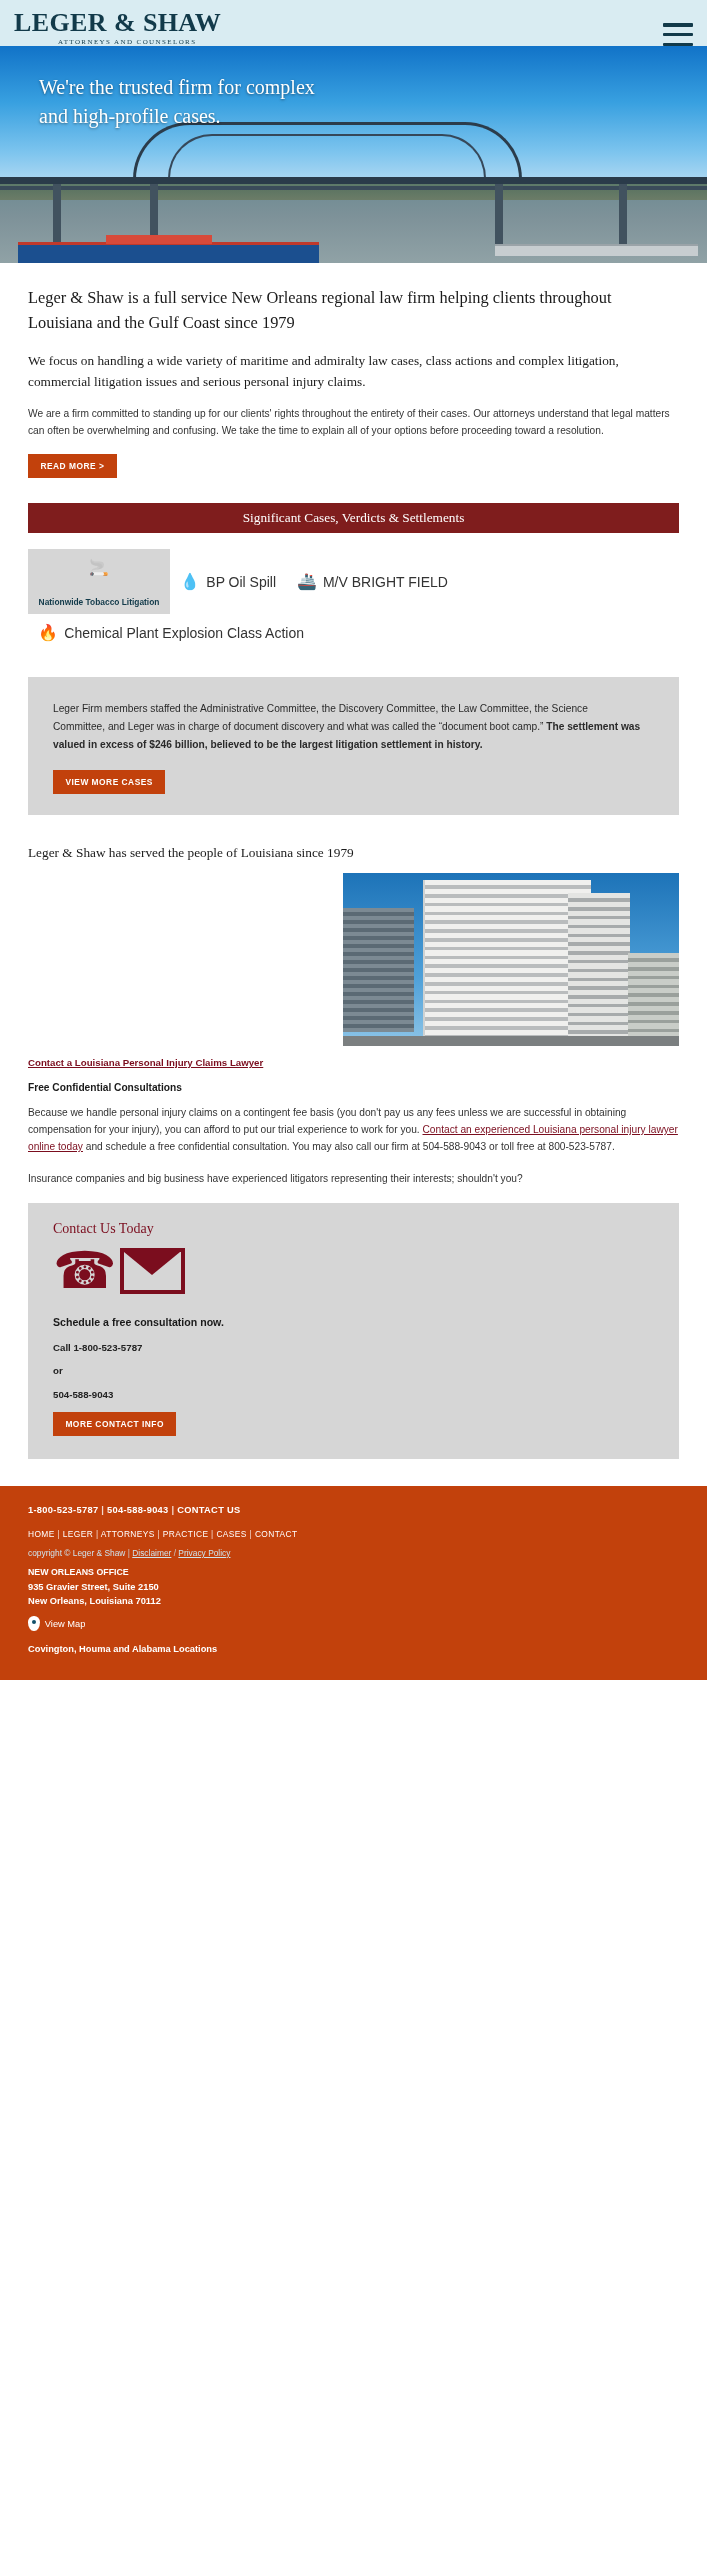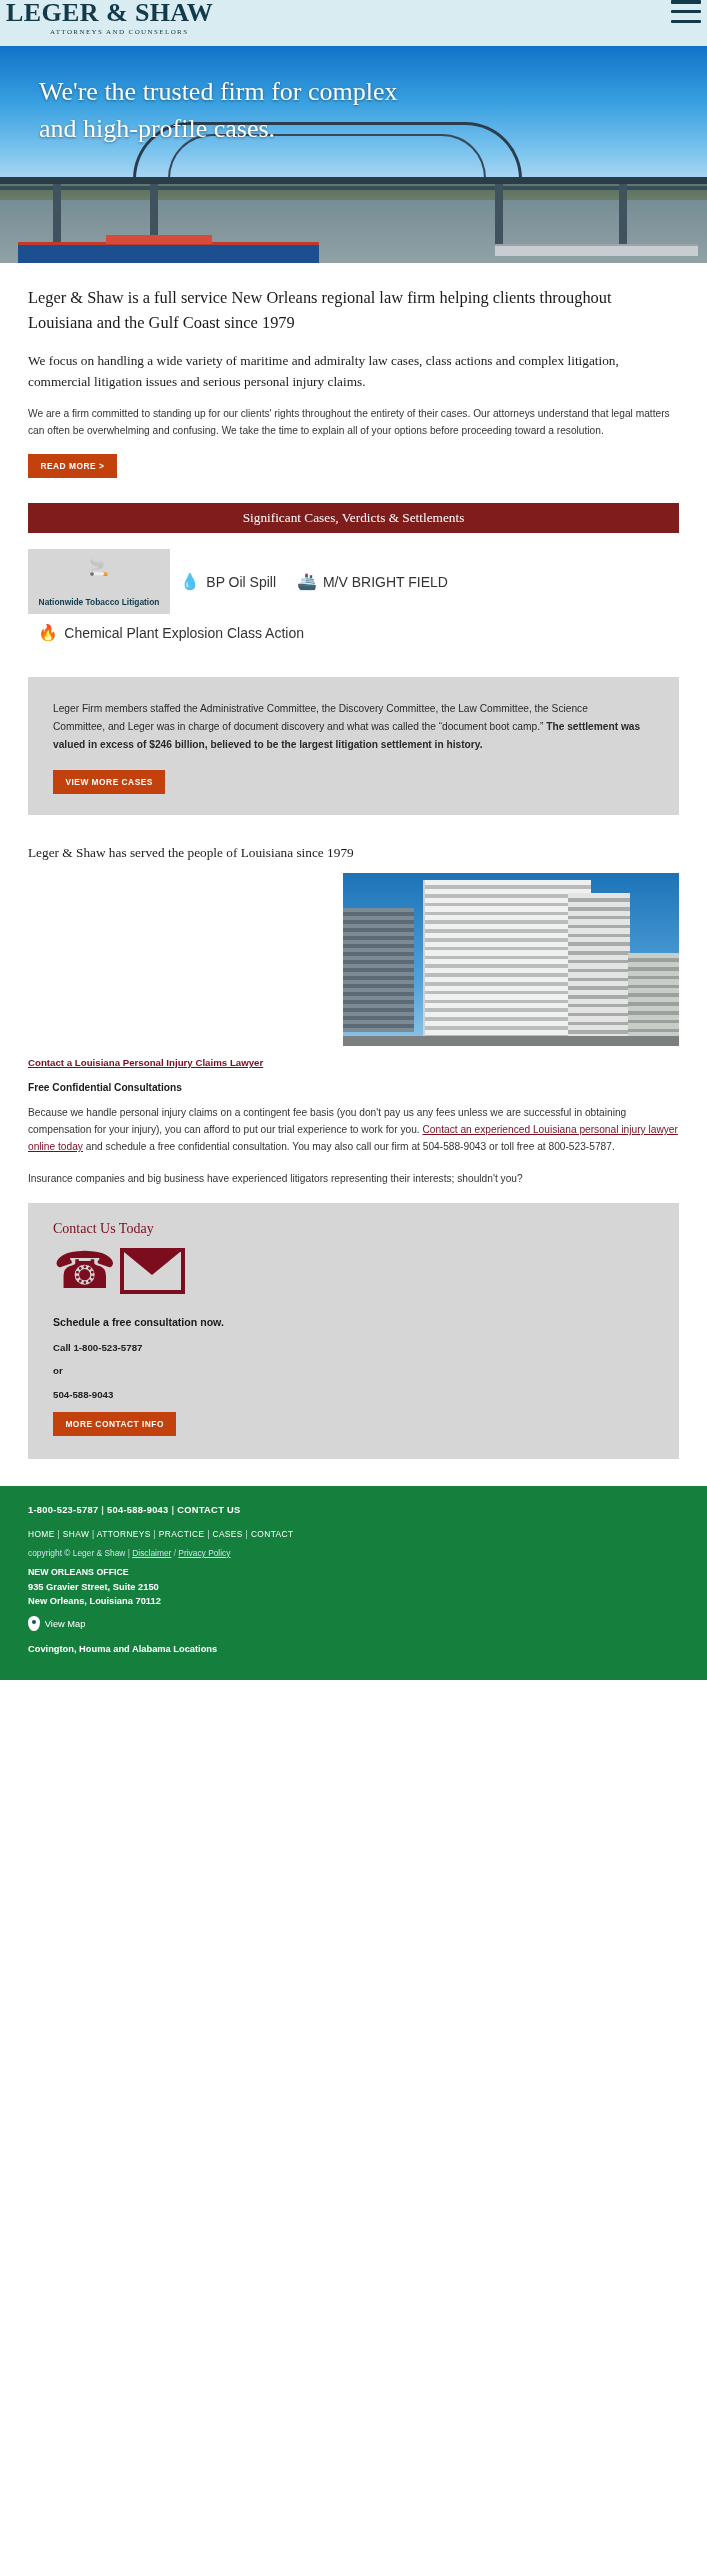--- a/index.html
+++ b/index.html
@@ -9,23 +9,23 @@
     font-family: "Liberation Sans", sans-serif;
     background: #ffffff;
     color: #333333;
   }
 
   
   .site-header {
     height: 46px;
     background: #d9ecf2;
     display: flex;
-    align-items: flex-start;
+    align-items: flex-end;
     justify-content: space-between;
-    padding: 0 6px;
+    padding: 0 14px;
   }
   .logo {
     display: flex;
     flex-direction: column;
     line-height: 1;
   }
   .logo-main {
     font-family: "Liberation Serif", serif;
     font-size: 26px;
     font-weight: bold;
@@ -140,21 +140,21 @@
     width: 203px;
     height: 12.4px;
     background: #c7cdd0;
     border-top: 2.7px solid #9aa3a8;
   }
   .hero-text {
     position: absolute;
     left: 39px;
     top: 26.5px;
     font-family: "Liberation Serif", serif;
-    font-size: 26px;
+    font-size: 20px;
     line-height: 1.45;
     color: #ffffff;
     text-shadow: 0 0.9px 2.7px rgba(0,0,0,0.45);
     z-index: 5;
   }
 
   
   .content {
     padding: 23px 28px 0 28px;
   }
@@ -372,21 +372,21 @@
   .contact-box .cor {
     font-size: 9.7px;
     color: #222;
     margin: 0 0 12.4px 0;
     font-weight: bold;
   }
 
   
   .footer {
     margin-top: 26.5px;
-    background: #15803d;
+    background: #c2410c;
     color: #ffffff;
     padding: 19.5px 28px 26.5px 28px;
   }
   .footer a { color: #ffffff; text-decoration: none; }
   .footer-top {
     font-size: 9.3px;
     font-weight: bold;
     letter-spacing: 0.3px;
     margin-bottom: 14px;
   }
@@ -545,21 +545,21 @@
   <div class="footer-top">
     <a href="#">1-800-523-5787</a>
     <span class="sep"> | </span>
     <a href="#">504-588-9043</a>
     <span class="sep"> | </span>
     <a href="#">CONTACT US</a>
   </div>
   <div class="footer-nav">
     <a href="#">HOME</a>
     <span class="sep"> | </span>
-    <a href="#">SHAW</a>
+    <a href="#">LEGER</a>
     <span class="sep"> | </span>
     <a href="#">ATTORNEYS</a>
     <span class="sep"> | </span>
     <a href="#">PRACTICE</a>
     <span class="sep"> | </span>
     <a href="#">CASES</a>
     <span class="sep"> | </span>
     <a href="#">CONTACT</a>
   </div>
   <div class="footer-legal">

